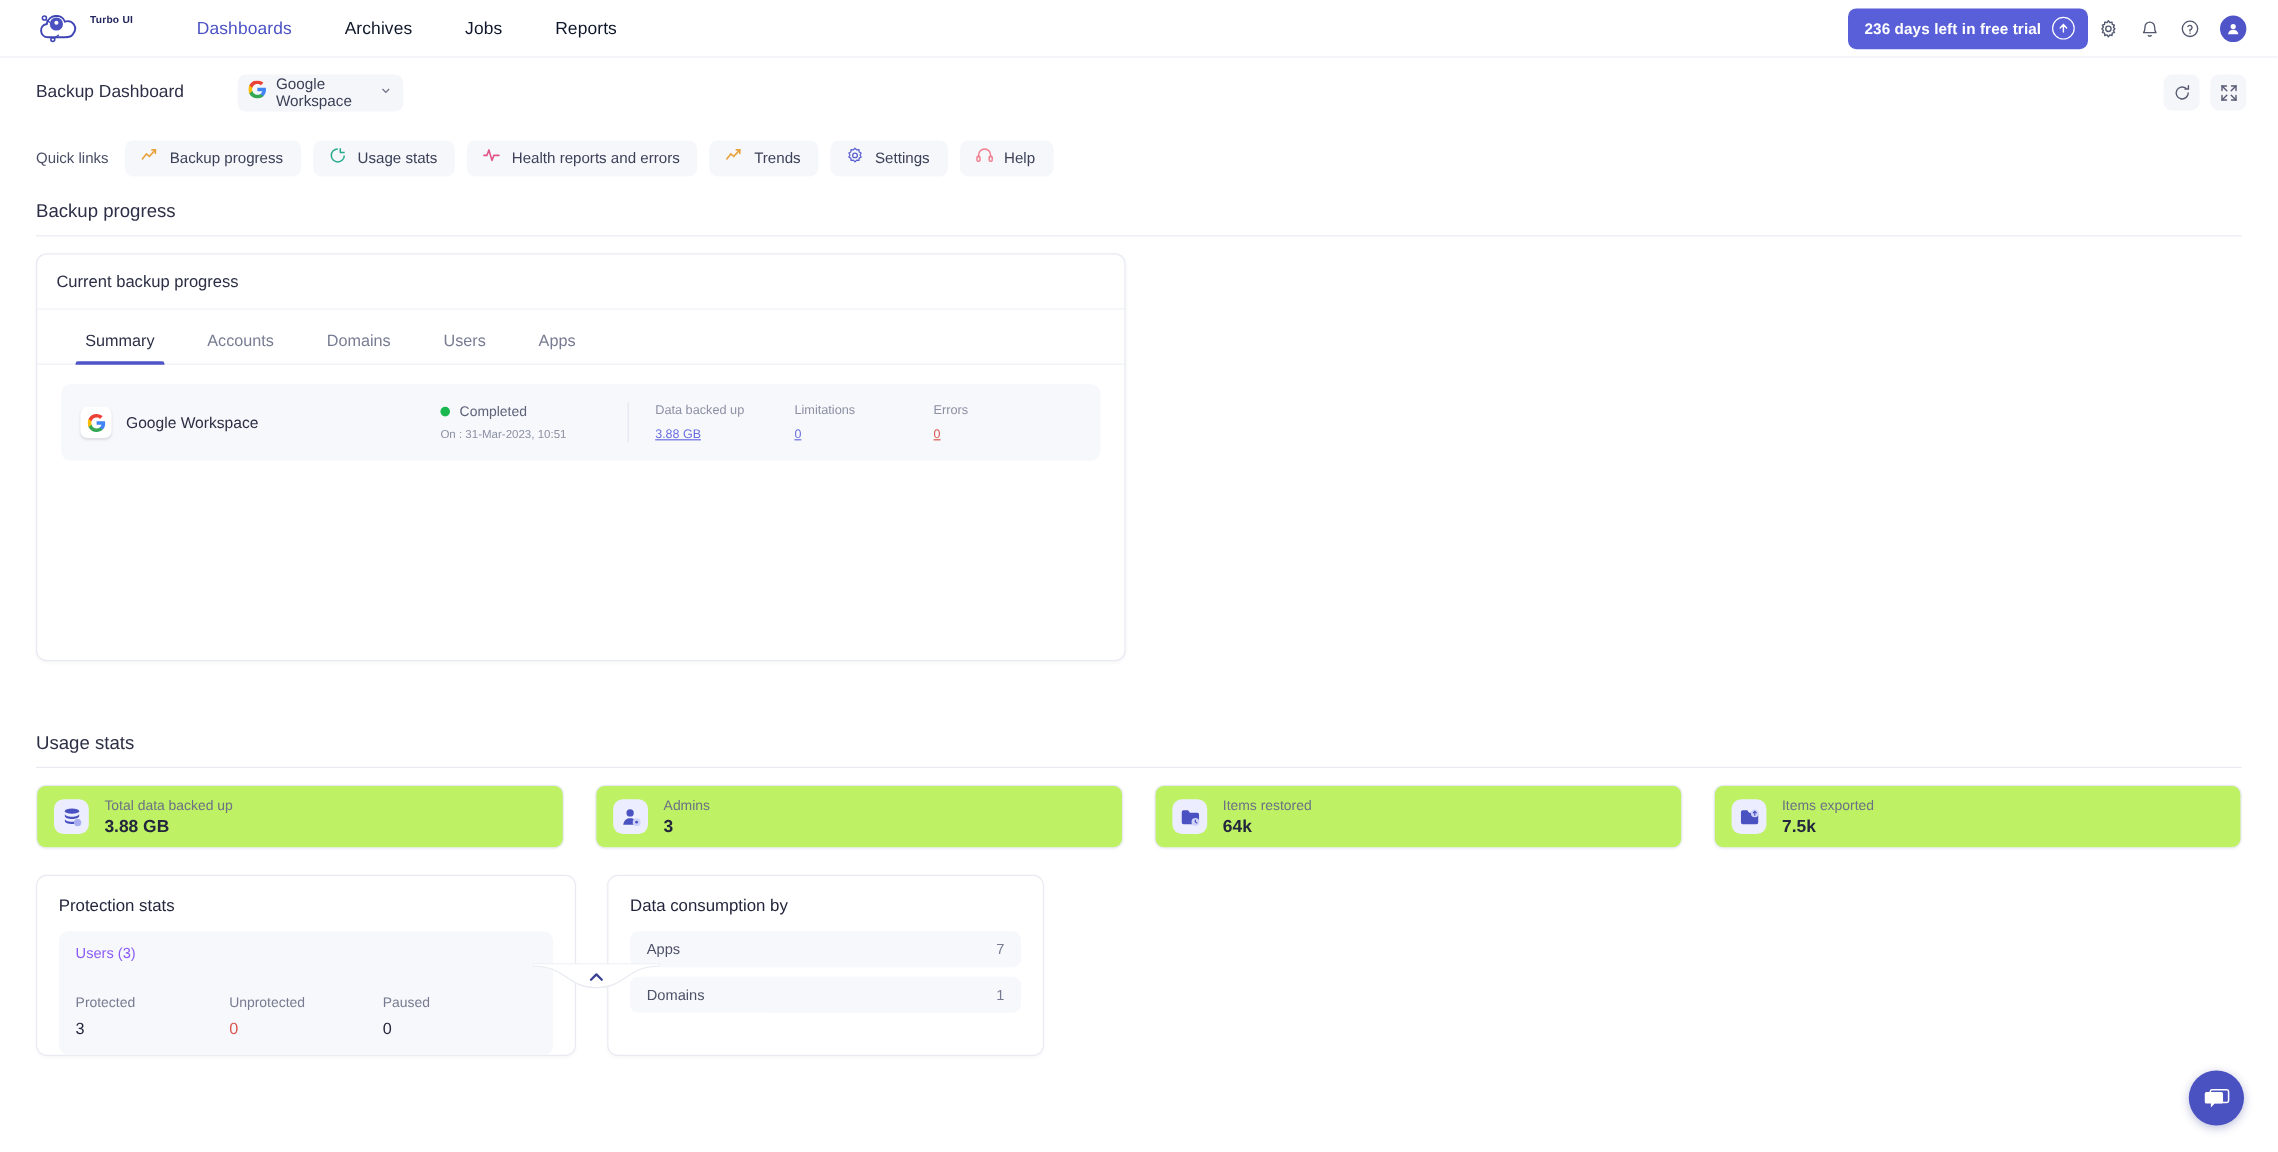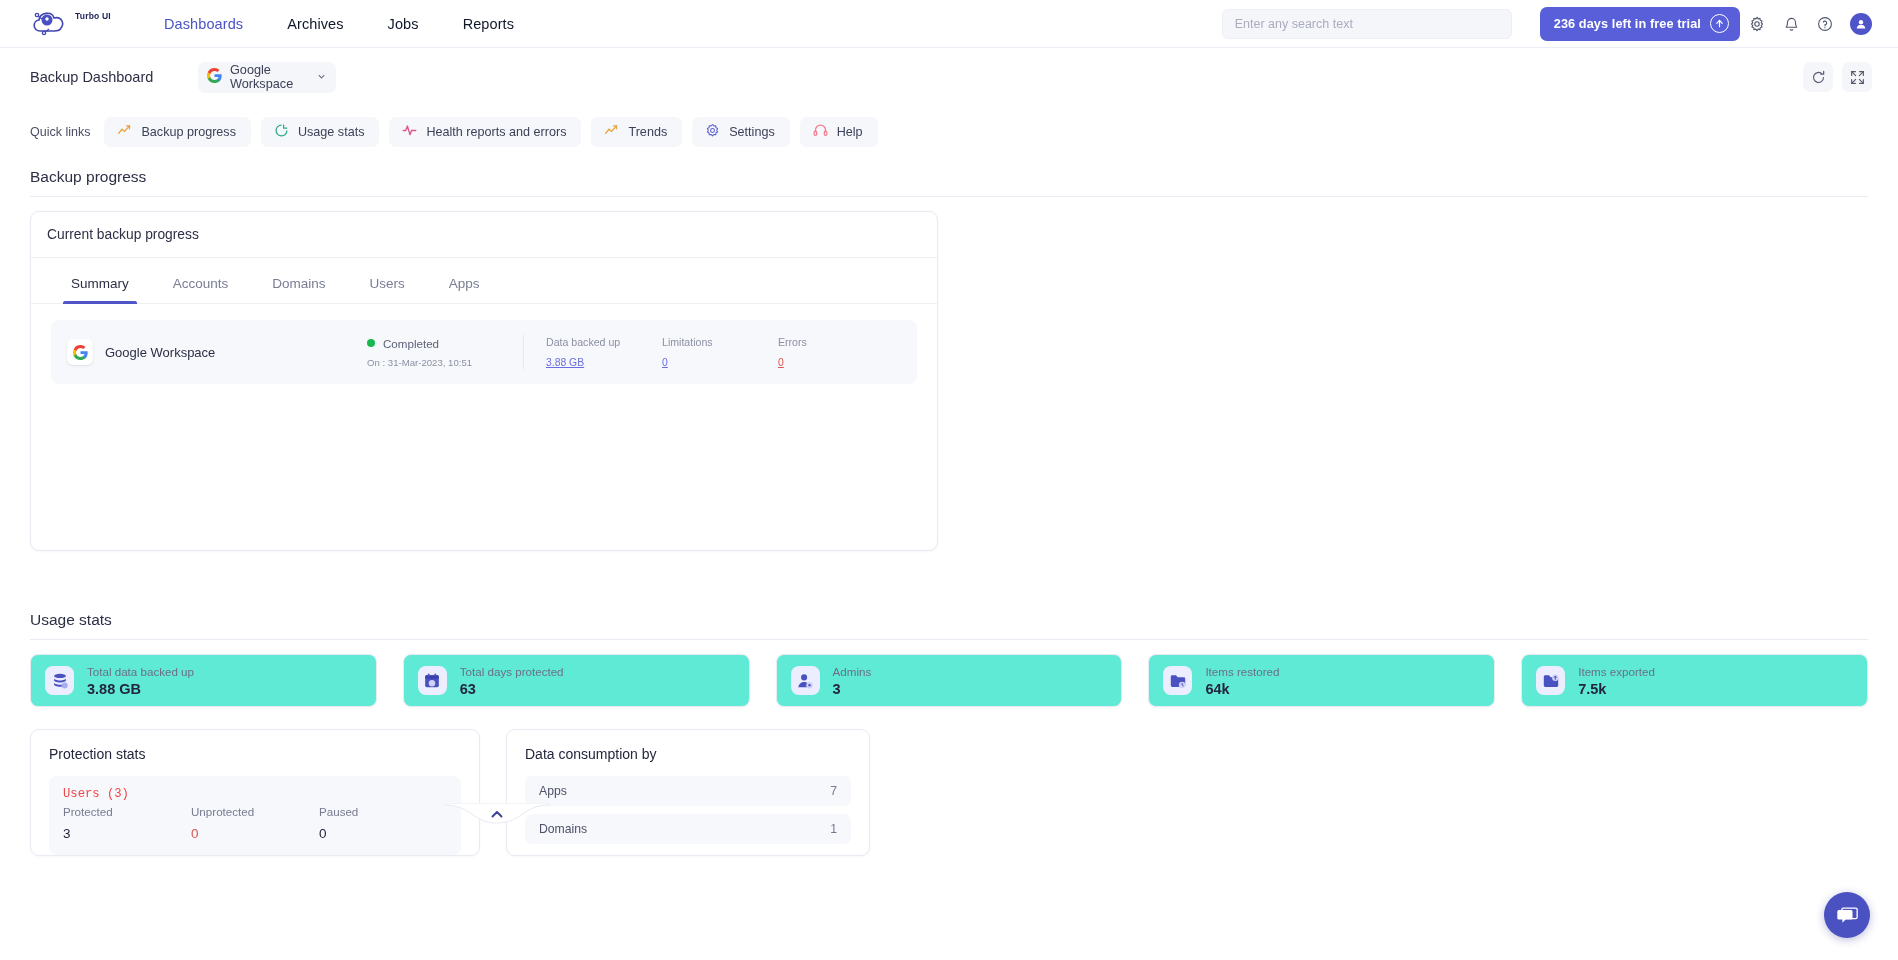--- a/index.html
+++ b/index.html
@@ -172,21 +172,21 @@
   .bp-collapse {
     position: absolute; left: 444px; top: 606px;
     width: 106px; height: 26px; cursor: pointer;
   }
 
   
   .usage-grid {
     display: flex; gap: 26px; padding-top: 14px;
   }
   .usage-card {
-    flex: 1; height: 53px; background: #5eead4;
+    flex: 1; height: 53px; background: #bef264;
     border: 1px solid #e9ebf2; border-radius: 8px;
     display: flex; align-items: center; gap: 13px; padding: 0 14px;
     box-shadow: 0 1px 2px rgba(40,45,80,.03);
   }
   .usage-icon {
     width: 29px; height: 29px; border-radius: 8px; background: #eceeff;
     display: flex; align-items: center; justify-content: center; flex: none;
   }
   .usage-label { font-size: 11.6px; color: #6b7085; }
   .usage-value { font-size: 14.5px; font-weight: bold; color: #23263c; margin-top: 3px; }
@@ -195,21 +195,21 @@
   .bottom-row { display: flex; gap: 26px; padding: 22px 30px 0 30px; }
   .bcard {
     background: #fff; border: 1px solid #e9ebf2; border-radius: 9px;
     box-shadow: 0 1px 3px rgba(40,45,80,.04);
     padding: 16px 18px 0 18px;
   }
   .bcard.protection { width: 450px; }
   .bcard.consumption { width: 364px; }
   .bcard-title { font-size: 14px; color: #23263c; margin-bottom: 14px; }
   .prot-panel { background: #f7f8fb; border-radius: 8px; padding: 11px 14px 14px 14px; }
-  .prot-group { font-size: 12.2px; color: #ef4444; margin-bottom: 4px; font-family: Liberation Mono, monospace; }
+  .prot-group { font-size: 12.2px; color: #8b5cf6; margin-bottom: 28px; }
   .prot-cols { display: flex; }
   .prot-col { flex: 1; }
   .prot-col-head { font-size: 11.6px; color: #767b91; }
   .prot-col-val { font-size: 13.5px; margin-top: 8px; color: #23263c; }
   .prot-col-val.bad { color: #d8564f; }
 
   .cons-row {
     background: #f7f8fb; border-radius: 7px; height: 30px;
     display: flex; align-items: center; padding: 0 14px;
     margin-bottom: 8px; cursor: pointer;
@@ -247,23 +247,20 @@
   </div>
 
   <div class="nav-links">
     <div class="nav-link active">Dashboards</div>
     <div class="nav-link">Archives</div>
     <div class="nav-link">Jobs</div>
     <div class="nav-link">Reports</div>
   </div>
 
   <div class="nav-right">
-    <div class="search-box">
-      <input type="text" placeholder="Enter any search text" style="">
-    </div>
 
     <div class="trial-pill">
       <span class="trial-text">236 days left in free trial</span>
       <span class="trial-arrow">
         <svg width="9" height="9" viewBox="0 0 10 10">
             <path d="M5 8.5 L5 1.8 M2 4.8 L5 1.6 L8 4.8" stroke="#fff" stroke-width="1.3" fill="none" stroke-linecap="round"></path>
           </svg>
       </span>
     </div>
 
@@ -477,35 +474,20 @@
           <path d="M3.4 11.6 C3.4 13 6.4 14.1 10 14.1 C13.6 14.1 16.6 13 16.6 11.6 L16.6 13.8 C16.6 15.2 13.6 16.3 10 16.3 C6.4 16.3 3.4 15.2 3.4 13.8 Z"></path>
           <circle cx="15.2" cy="15" r="3.4" fill="#a8adf0"></circle>
         </svg>
       </span>
       <div>
         <div class="usage-label">Total data backed up</div>
         <div class="usage-value">3.88 GB</div>
       </div>
     </div>
 
-    <div class="usage-card">
-      <span class="usage-icon">
-        <svg width="18" height="18" viewBox="0 0 20 20" fill="#4a51c0">
-          <rect x="2.4" y="3.6" width="15.2" height="13.4" rx="2"></rect>
-          <rect x="2.4" y="3.6" width="15.2" height="4" rx="1.6" fill="#3b42ad"></rect>
-          <rect x="5.4" y="1.6" width="1.8" height="3.6" rx=".9"></rect>
-          <rect x="12.8" y="1.6" width="1.8" height="3.6" rx=".9"></rect>
-          <circle cx="10" cy="12.4" r="3.6" fill="#cfd2f8"></circle>
-        </svg>
-      </span>
-      <div>
-        <div class="usage-label">Total days protected</div>
-        <div class="usage-value">63</div>
-      </div>
-    </div>
 
     <div class="usage-card">
       <span class="usage-icon">
         <svg width="18" height="18" viewBox="0 0 20 20" fill="#4a51c0">
           <circle cx="9" cy="6" r="3.4"></circle>
           <path d="M2.6 17 C3.2 12.8 6 11 9 11 C12 11 14.8 12.8 15.4 17 Z"></path>
           <circle cx="15" cy="14.6" r="3.6" fill="#cfd2f8"></circle>
           <circle cx="15" cy="14.6" r="1.3" fill="#4a51c0"></circle>
         </svg>
       </span>

